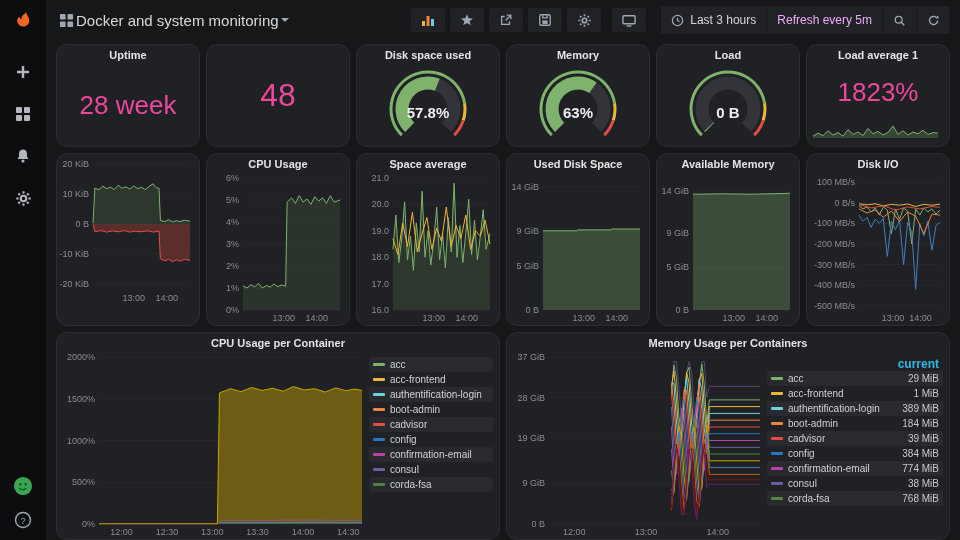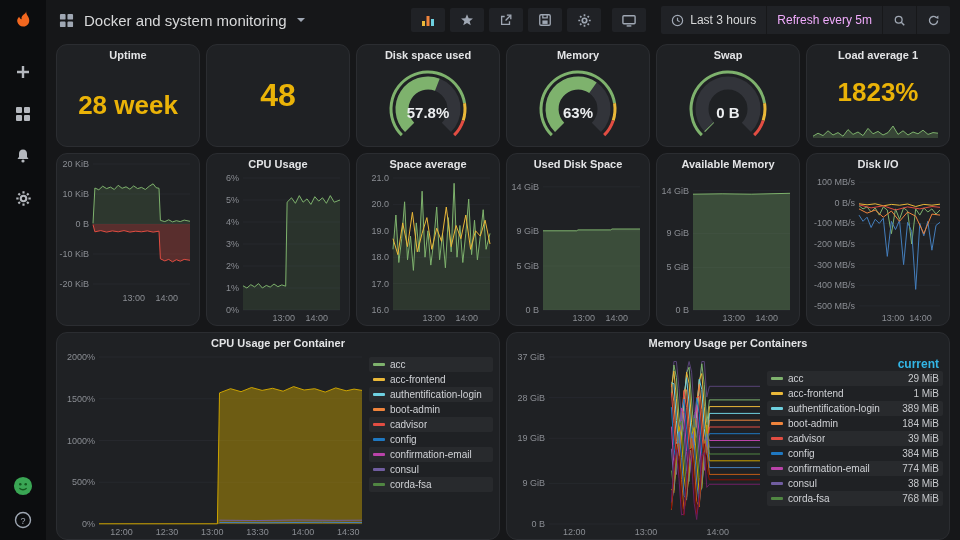--- a/index.html
+++ b/index.html
@@ -6,21 +6,21 @@
     font-family:"Liberation Sans",sans-serif;}
   .app{width:960px;height:540px;display:flex;overflow:hidden}
   
   .sidebar{width:46px;background:#0c0d0f;display:flex;flex-direction:column;align-items:center;
     padding:8px 0 10px 0;flex:0 0 auto}
   .side-group{display:flex;flex-direction:column;gap:22px;margin-top:34px;align-items:center}
   .side-bottom{margin-top:auto;display:flex;flex-direction:column;gap:14px;align-items:center}
   .sicon{width:20px;height:20px;display:flex;align-items:center;justify-content:center;cursor:pointer}
   
   .main{flex:1;display:flex;flex-direction:column;min-width:0}
-  .navbar{height:40px;display:flex;align-items:center;padding:0 10px;gap:8px;background:#161719;flex:0 0 auto}
+  .navbar{height:40px;display:flex;align-items:center;padding:0 10px;background:#161719;flex:0 0 auto}
   .nav-title{color:#d8d9da;font-size:15px;cursor:pointer;white-space:nowrap}
   .caret{width:0;height:0;border-left:4px solid transparent;border-right:4px solid transparent;
     border-top:4px solid #9fa7b3;margin-left:2px}
   .nav-right{margin-left:auto;display:flex;align-items:center;gap:5px}
   .icon-btn{min-width:26px;height:24px;display:flex;align-items:center;justify-content:center;
     background:#202226;border-radius:2px;cursor:pointer;padding:0 4px}
   .tp-group{display:flex;align-items:stretch;background:#202226;border-radius:2px;margin-left:10px;overflow:hidden}
   .tp-item{display:flex;align-items:center;gap:6px;padding:0 10px;height:28px;cursor:pointer;
     border-right:1px solid #17181a;color:#d8d9da;font-size:12px;white-space:nowrap}
   .tp-item:last-child{border-right:none}
@@ -30,21 +30,21 @@
   .row{display:grid;gap:6px}
   .row1{grid-template-columns:repeat(6,1fr);height:104px}
   .row2{grid-template-columns:repeat(6,1fr);height:174px}
   .row3{grid-template-columns:1fr 1fr;height:210px}
   .panel{background:#1f2124;border:1px solid #2b2d31;border-radius:11px;position:relative;
     display:flex;flex-direction:column;min-width:0;overflow:hidden}
   .panel-title{height:20px;line-height:20px;text-align:center;color:#e3e4e6;font-size:11px;
     font-weight:700;flex:0 0 auto;cursor:pointer;white-space:nowrap;overflow:hidden}
   .panel-body{flex:1;position:relative;min-height:0}
   .stat-value{position:absolute;inset:0;display:flex;align-items:center;justify-content:center;
-    color:#eab308;font-weight:700}
+    color:#ec4899;font-weight:400}
   .v-big{font-size:26px}
   .v-huge{font-size:32px}
   .with-spark{padding-bottom:26px}
   .spark{position:absolute;left:6px;right:6px;bottom:4px;height:32px}
   .gauge-wrap{position:absolute;inset:0;display:flex;align-items:flex-start;justify-content:center;padding-top:2px}
   .plot{position:absolute;left:2px;right:4px;top:0;bottom:2px}
   .row3-body{display:flex;padding:0 2px 2px 2px}
   .plot3{flex:1;position:relative;min-width:0}
   .legend{width:124px;flex:0 0 auto;overflow:hidden;padding:4px 4px 2px 2px;font-size:10px;color:#d0d2d6}
   .legend-mem{width:176px}
@@ -236,21 +236,21 @@
                   <path d="M106.54 36.21A37 37 0 0 1 105.19 53.43" stroke="#eab839" stroke-width="3" fill="none"></path>
                   <path d="M105.19 53.43A37 37 0 0 1 96.16 68.16" stroke="#e24d42" stroke-width="3" fill="none"></path>
                   <path d="M51.62 60.38A26 26 0 1 1 88.38 60.38" stroke="#32343a" stroke-width="13" fill="none"></path>
                   <path d="M51.62 60.38A26 26 0 0 1 84.95 20.73" stroke="#7eb26d" stroke-width="13" fill="none"></path>
                   <text x="70" y="51" text-anchor="middle" fill="#eceef0" font-size="15" font-weight="bold">63%</text>
                 </svg>
               </div>
             </div>
         </div>
         <div class="panel">
-          <div class="panel-title">Swap</div>
+          <div class="panel-title">Load</div>
           <div class="panel-body">
               <div class="gauge-wrap">
                 <svg width="140" height="80" viewBox="0 0 140 80">
                   <path d="M43.84 68.16A37 37 0 1 1 106.54 36.21" stroke="#7eb26d" stroke-width="3" fill="none"></path>
                   <path d="M106.54 36.21A37 37 0 0 1 105.19 53.43" stroke="#eab839" stroke-width="3" fill="none"></path>
                   <path d="M105.19 53.43A37 37 0 0 1 96.16 68.16" stroke="#e24d42" stroke-width="3" fill="none"></path>
                   <path d="M51.62 60.38A26 26 0 1 1 88.38 60.38" stroke="#32343a" stroke-width="13" fill="none"></path>
                   <path d="M51.62 60.38A26 26 0 0 1 50.98 59.73" stroke="#7eb26d" stroke-width="13" fill="none"></path>
                   <text x="70" y="51" text-anchor="middle" fill="#eceef0" font-size="15" font-weight="bold">0 B</text>
                 </svg>

